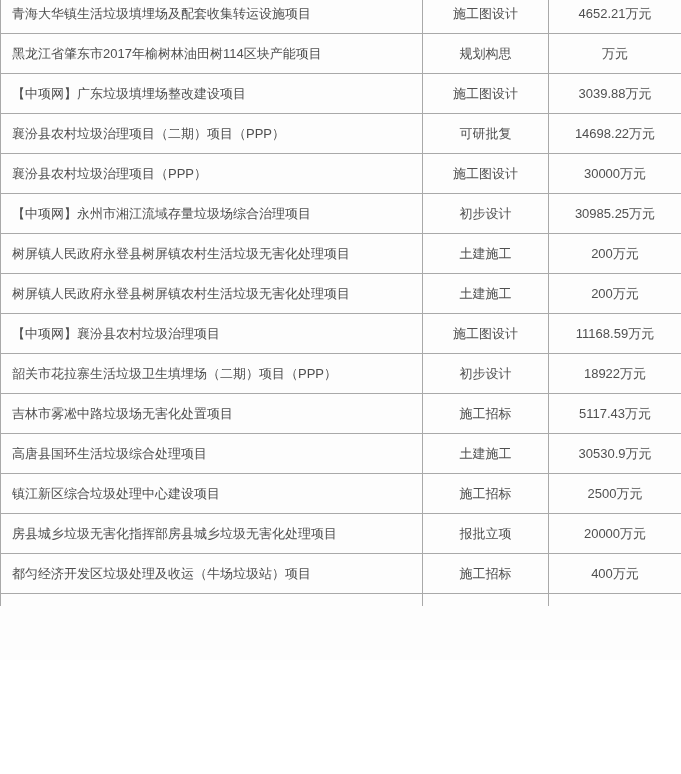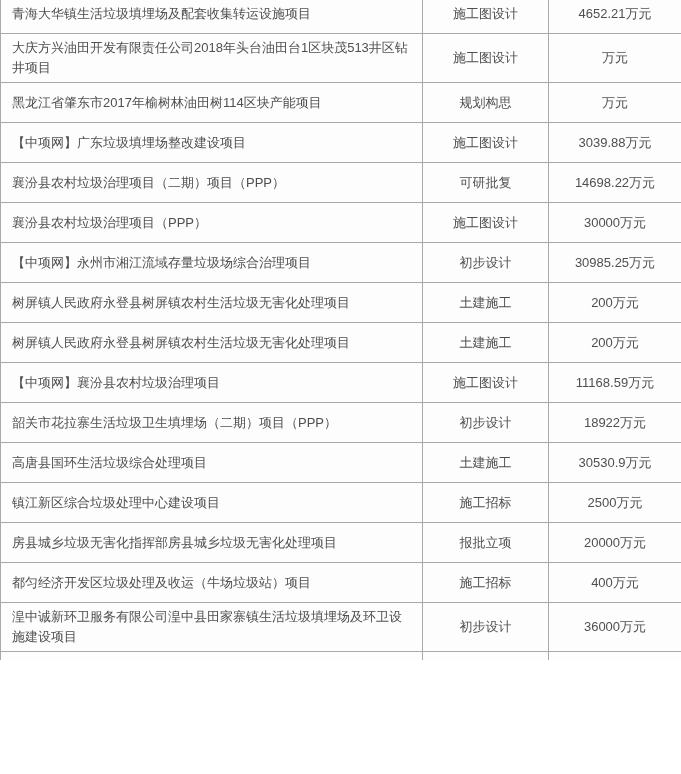--- a/index.html
+++ b/index.html
@@ -58,25 +58,20 @@
       <col class="col-amount">
     </colgroup>
     <tbody id="tbody">
 
   <tr class="row">
     <td class="c-project">青海大华镇生活垃圾填埋场及配套收集转运设施项目</td>
     <td class="c-stage">施工图设计</td>
     <td class="c-amount">4652.21万元</td>
   </tr>
 
-  <tr class="row">
-    <td class="c-project">大庆方兴油田开发有限责任公司2018年头台油田台1区块茂513井区钻井项目</td>
-    <td class="c-stage">施工图设计</td>
-    <td class="c-amount">万元</td>
-  </tr>
 
 
   <tr class="row">
     <td class="c-project">黑龙江省肇东市2017年榆树林油田树114区块产能项目</td>
     <td class="c-stage">规划构思</td>
     <td class="c-amount">万元</td>
   </tr>
 
   <tr class="row">
     <td class="c-project">【中项网】广东垃圾填埋场整改建设项目</td>
@@ -119,20 +114,25 @@
     <td class="c-stage">施工图设计</td>
     <td class="c-amount">11168.59万元</td>
   </tr>
 
   <tr class="row">
     <td class="c-project">韶关市花拉寨生活垃圾卫生填埋场（二期）项目（PPP）</td>
     <td class="c-stage">初步设计</td>
     <td class="c-amount">18922万元</td>
   </tr>
 
+  <tr class="row">
+    <td class="c-project">吉林市雾凇中路垃圾场无害化处置项目</td>
+    <td class="c-stage">施工招标</td>
+    <td class="c-amount">5117.43万元</td>
+  </tr>
 
   <tr class="row">
     <td class="c-project">高唐县国环生活垃圾综合处理项目</td>
     <td class="c-stage">土建施工</td>
     <td class="c-amount">30530.9万元</td>
   </tr>
 
 
   <tr class="row">
     <td class="c-project">镇江新区综合垃圾处理中心建设项目</td>
@@ -145,25 +145,20 @@
     <td class="c-stage">报批立项</td>
     <td class="c-amount">20000万元</td>
   </tr>
 
   <tr class="row">
     <td class="c-project">都匀经济开发区垃圾处理及收运（牛场垃圾站）项目</td>
     <td class="c-stage">施工招标</td>
     <td class="c-amount">400万元</td>
   </tr>
 
-  <tr class="row">
-    <td class="c-project">湟中诚新环卫服务有限公司湟中县田家寨镇生活垃圾填埋场及环卫设施建设项目</td>
-    <td class="c-stage">初步设计</td>
-    <td class="c-amount">36000万元</td>
-  </tr>
 <tr class="partial" id="partial-row">
         <td class="c-project"></td>
         <td class="c-stage"></td>
         <td class="c-amount"></td>
       </tr>
     </tbody>
   </table>
 </div>
 
 </body></html>

